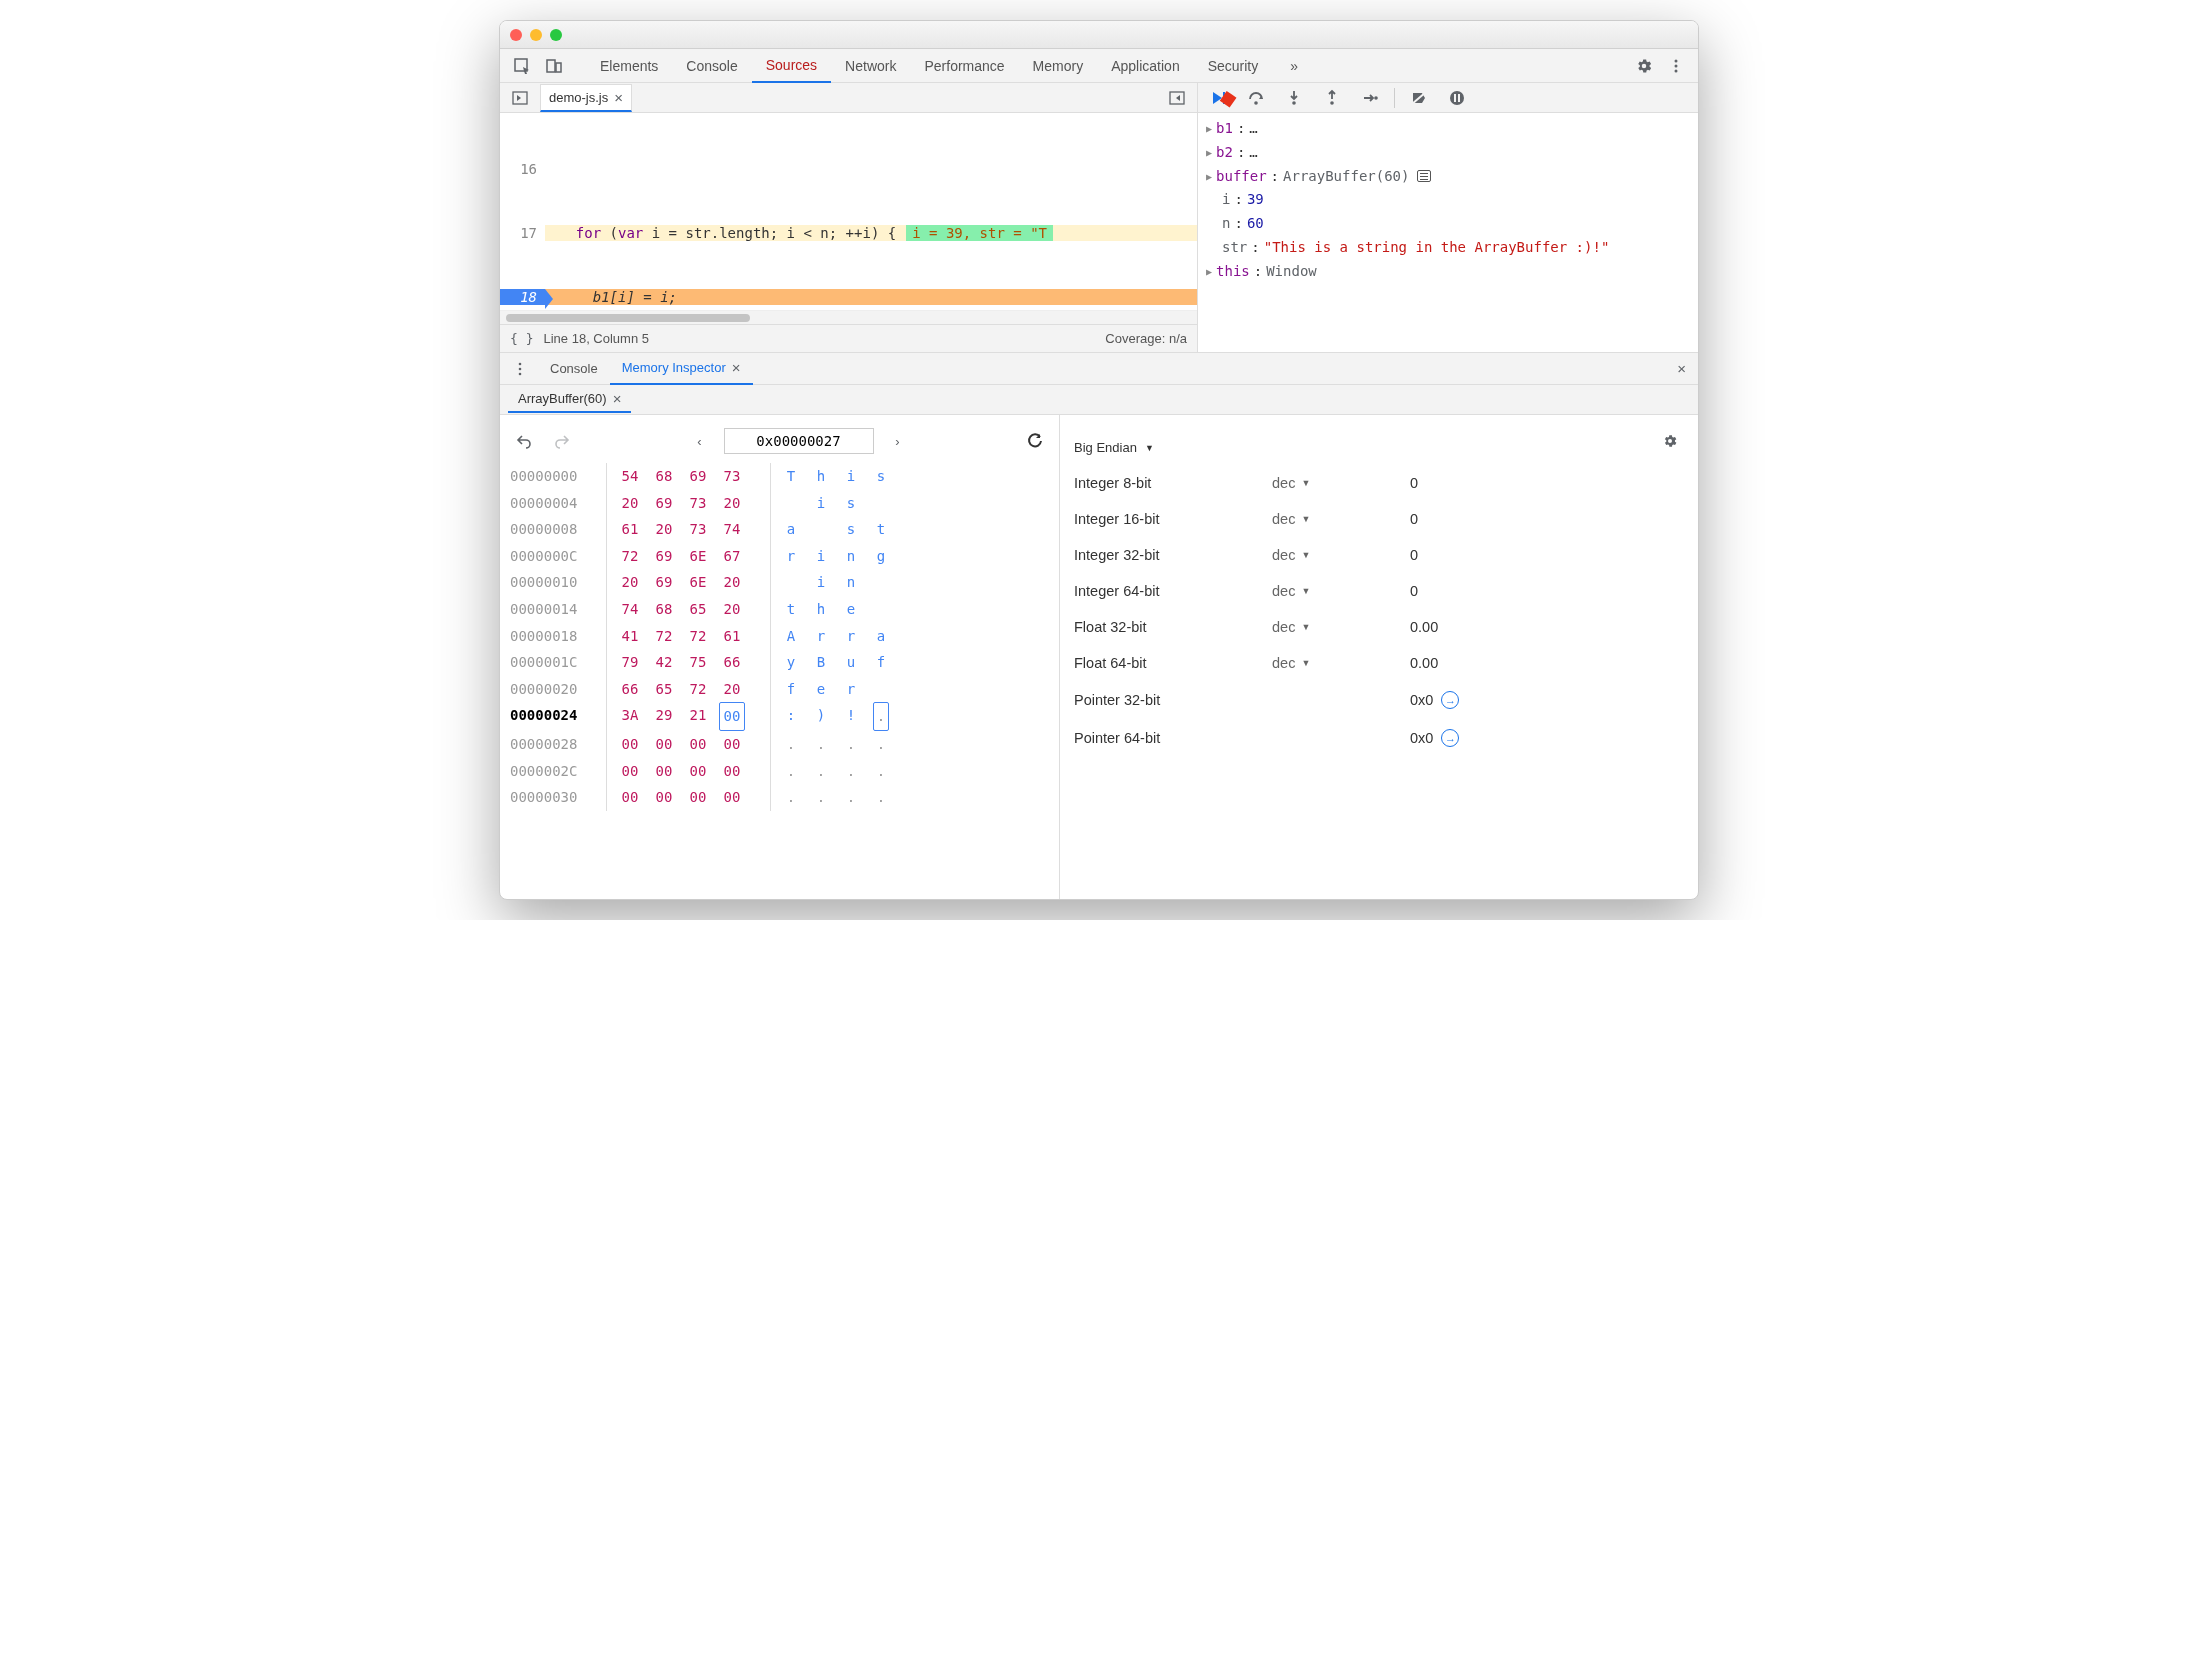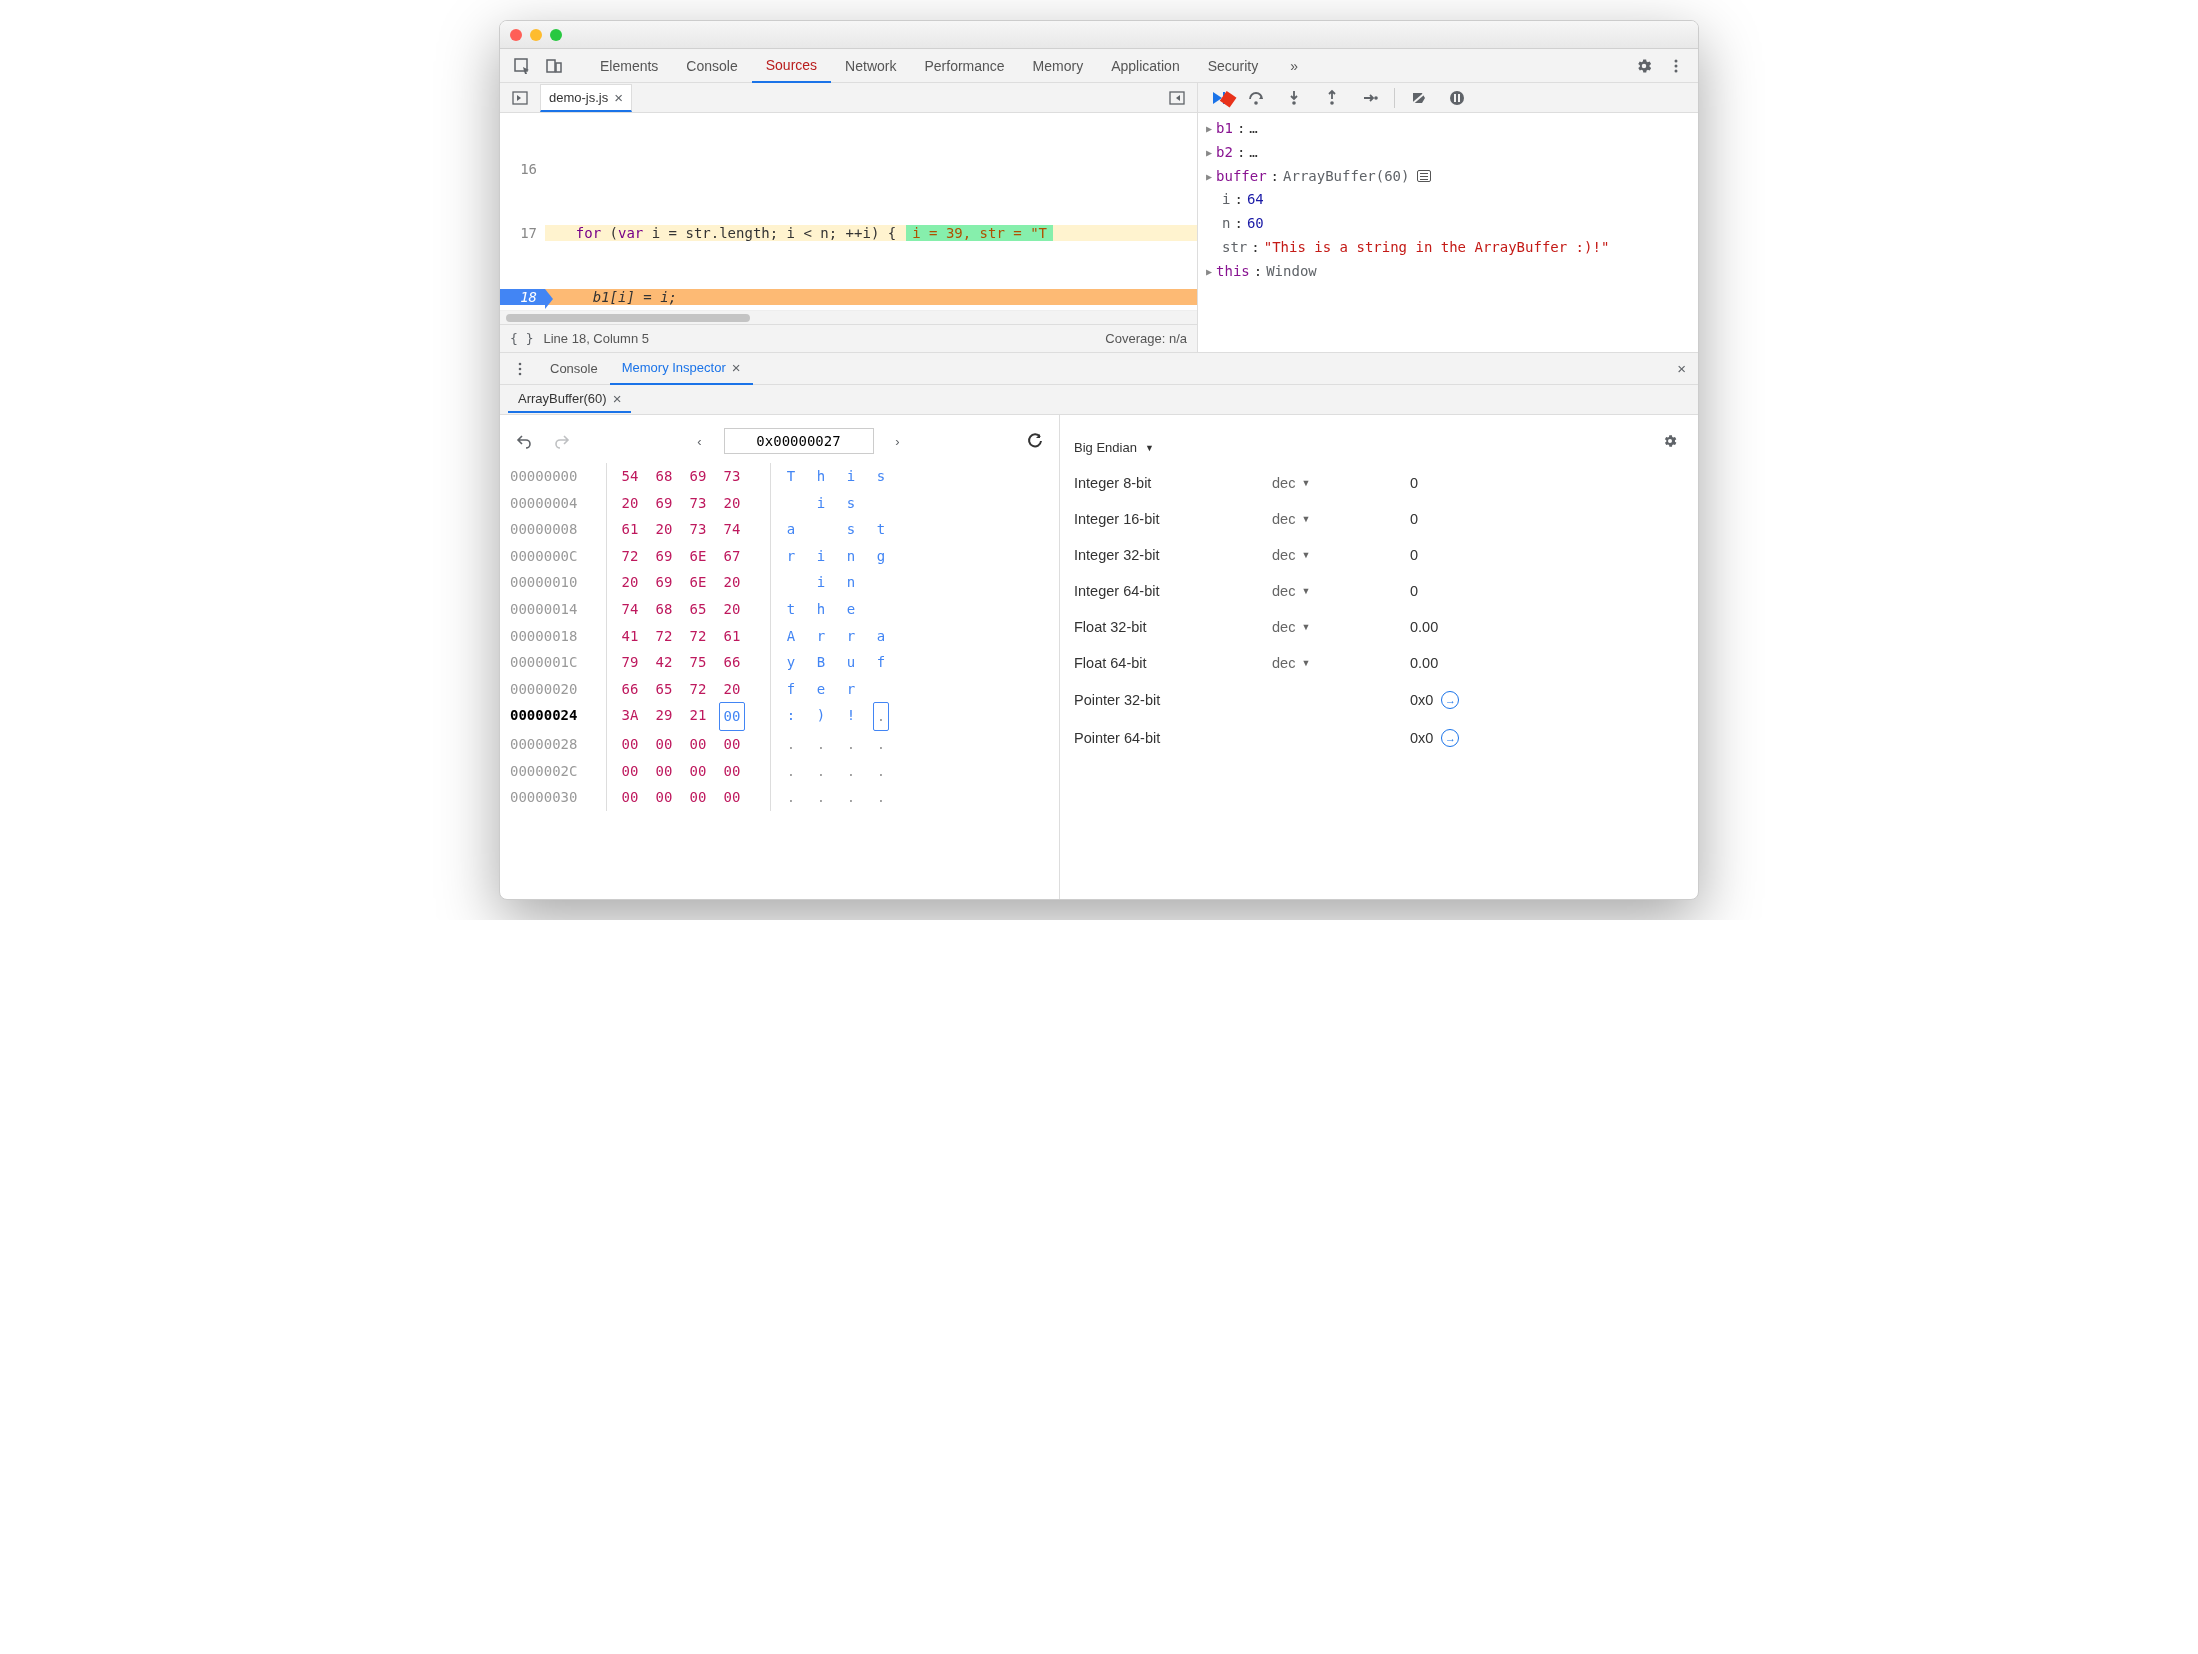--- a/index.html
+++ b/index.html
@@ -246,21 +246,21 @@
                 <circle cx="9" cy="9" r="7" fill="#5f6368"></circle>
                 <rect x="6" y="5" width="2" height="8" fill="#f3f3f3"></rect>
                 <rect x="10" y="5" width="2" height="8" fill="#f3f3f3"></rect>
               </svg>
           </div>
         </div>
         <div class="scope-list">
           <div class="scope-row"><span class="tri">▶</span> <span class="prop-name">b1</span>: <span>…</span></div>
           <div class="scope-row"><span class="tri">▶</span> <span class="prop-name">b2</span>: <span>…</span></div>
           <div class="scope-row"><span class="tri">▶</span> <span class="prop-name">buffer</span>: <span class="prop-type">ArrayBuffer(60)</span> <span class="icon-square"></span></div>
-          <div class="scope-row" style="padding-left:16px;"><span class="prop-type">i</span>: <span class="prop-val">64</span></div>
+          <div class="scope-row" style="padding-left:16px;"><span class="prop-type">i</span>: <span class="prop-val">39</span></div>
           <div class="scope-row" style="padding-left:16px;"><span class="prop-type">n</span>: <span class="prop-val">60</span></div>
           <div class="scope-row" style="padding-left:16px;"><span class="prop-type">str</span>: <span class="prop-str">"This is a string in the ArrayBuffer :)!"</span></div>
           <div class="scope-row"><span class="tri">▶</span> <span class="prop-name">this</span>: <span class="prop-type">Window</span></div>
         </div>
       </div>
     </div>
 
     <div class="drawer-tabs">
       <div class="icon-btn">
         <svg width="16" height="16" viewBox="0 0 16 16">

